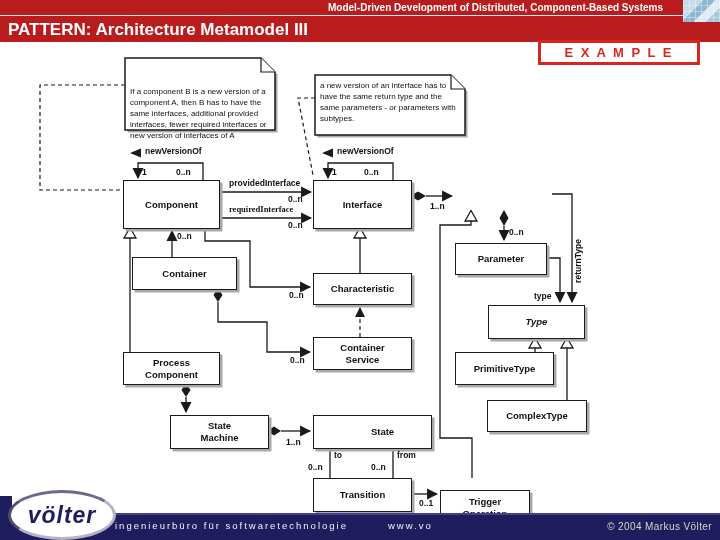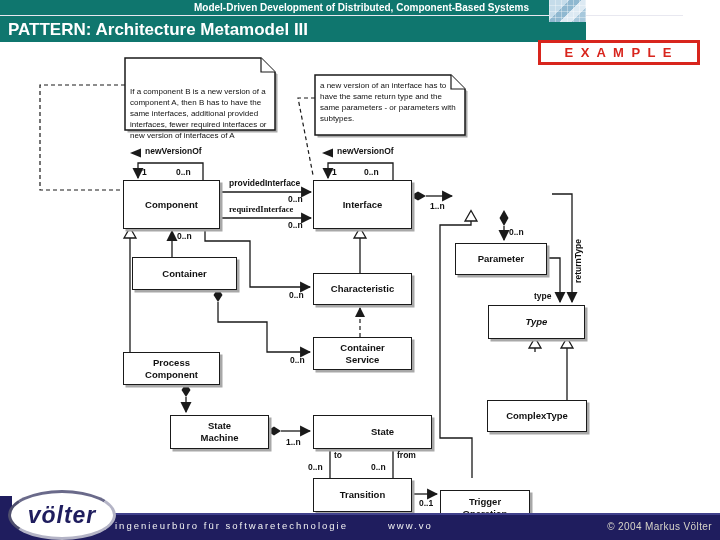--- a/index.html
+++ b/index.html
@@ -1,19 +1,19 @@
 <!DOCTYPE html>
 <html><head>
 <meta charset="utf-8">
 <style>
   html,body{margin:0;padding:0;background:#555;}
   #page{position:relative;width:720px;height:540px;background:#fff;overflow:hidden;
         font-family:"Liberation Sans",sans-serif;}
   
-  .hdr{position:absolute;left:0;top:0;width:586px;height:42px;background:#0f766e;z-index:4;}
+  .hdr{position:absolute;left:0;top:0;width:720px;height:42px;background:#b91c1c;z-index:4;}
   .hdr-top{position:absolute;top:2px;right:57px;color:#fff;font-size:10px;font-weight:bold;
            white-space:nowrap;}
   .hdr-line{position:absolute;top:15px;left:0;width:683px;height:1px;background:#e8e8f0;}
   .hdr-img{position:absolute;top:0;right:0;width:37px;height:22px;
      background:
        linear-gradient(90deg, rgba(255,255,255,.35) 1px, transparent 1px) 0 0/6px 6px,
        linear-gradient(0deg, rgba(255,255,255,.35) 1px, transparent 1px) 0 0/6px 6px,
        linear-gradient(135deg,#c5dcea 0 35%,#8fb8d0 35% 55%,#ddeaf3 55% 75%,#a7c8dc 75%);}
   .hdr-title{position:absolute;top:20px;left:8px;color:#fff;font-size:17px;font-weight:bold;
              white-space:nowrap;}
@@ -147,20 +147,23 @@
     </div>
   <div class="cls" style="left:313px;top:337px;width:97px;height:31px;">
       <span style="width:58px;">Container Service</span>
     </div>
   <div class="cls" style="left:123px;top:352px;width:95px;height:31px;">
       <span style="width:62px;">Process Component</span>
     </div>
   <div class="cls" style="left:488px;top:305px;width:95px;height:32px;font-style:italic;">
       <span>Type</span>
     </div>
+  <div class="cls" style="left:455px;top:352px;width:97px;height:31px;">
+      <span>PrimitiveType</span>
+    </div>
   <div class="cls" style="left:487px;top:400px;width:98px;height:30px;">
       <span>ComplexType</span>
     </div>
   <div class="cls" style="left:170px;top:415px;width:97px;height:32px;">
       <span style="width:50px;">State Machine</span>
     </div>
   <div class="cls" style="left:313px;top:415px;width:97px;height:32px;padding-left:20px;">
       <span>State</span>
     </div>
   <div class="cls" style="left:313px;top:478px;width:97px;height:32px;">

